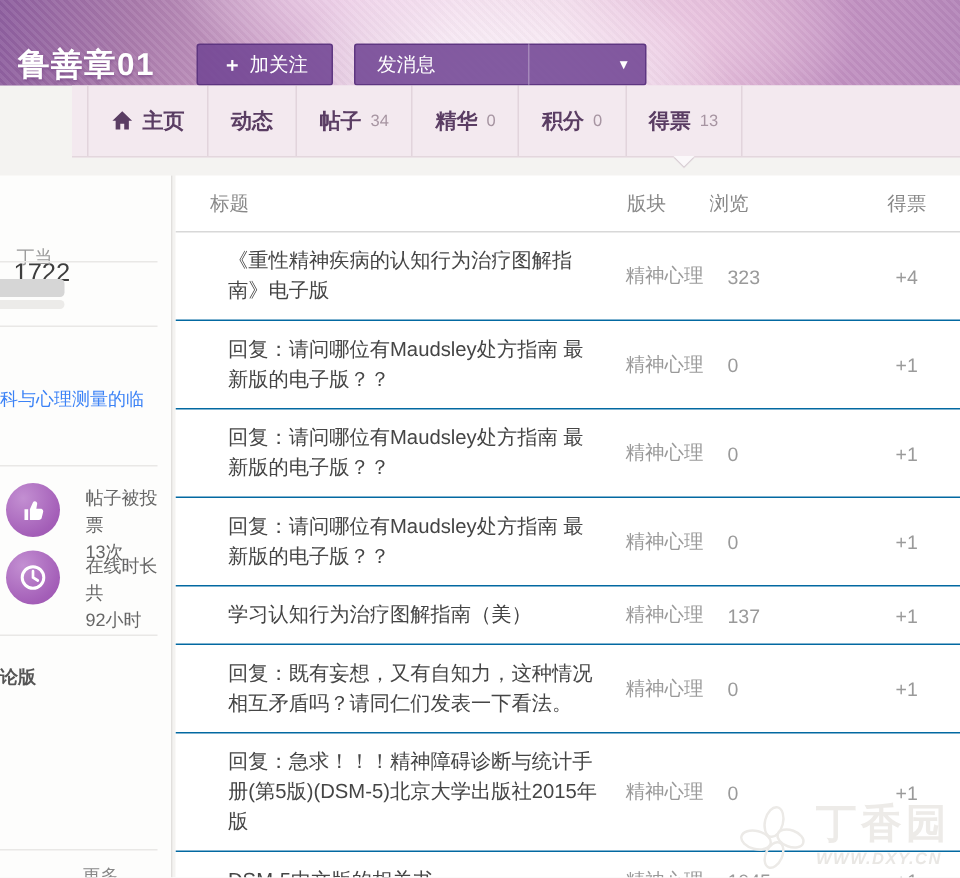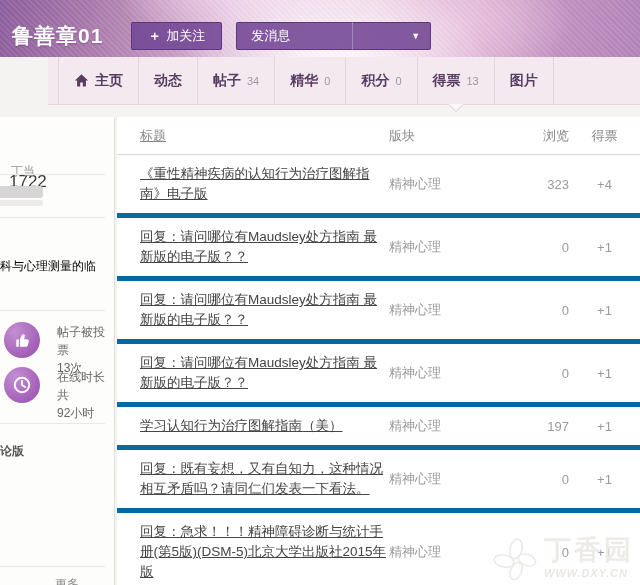--- a/index.html
+++ b/index.html
@@ -12,21 +12,21 @@
     background:
       radial-gradient(ellipse 260px 150px at 52% 115%, rgba(255,252,255,.95), rgba(255,252,255,0) 60%),
       radial-gradient(ellipse 200px 120px at 38% -30%, rgba(250,225,245,.85), rgba(250,225,245,0) 65%),
       radial-gradient(ellipse 180px 90px at 70% 40%, rgba(240,205,230,.7), rgba(240,205,230,0) 70%),
       linear-gradient(97deg,#8d5e9e 0%,#a97aab 14%,#cda2c8 30%,#ecd3e5 47%,#f0d9e9 58%,#dcb2d2 74%,#c08fc0 88%,#b385b8 100%);
   }
   .hero::after {
     content:""; position:absolute; inset:0;
     background:repeating-linear-gradient(45deg, rgba(255,255,255,.07) 0 2px, rgba(0,0,0,.015) 2px 4px);
   }
-  .hero-inner { position:relative; z-index:2; display:flex; align-items:flex-start; height:100%; padding:0 12px;margin-top:22px; }
+  .hero-inner { position:relative; z-index:2; display:flex; align-items:flex-end; height:100%; padding:0 12px; }
   .username { color:#fff; font-size:21px; font-weight:bold; letter-spacing:1px; text-shadow:0 1px 2px rgba(90,40,110,.45); }
   .hero-buttons { display:flex; margin-left:28px; gap:14px; }
   .btn { height:28px; display:flex; align-items:center; background:rgba(114,69,148,.88); border:1px solid rgba(90,50,125,.9); border-radius:2px; color:#fff; font-size:13px; cursor:pointer; }
   .btn-follow { padding:0 16px; gap:5px; }
   .btn-follow .plus { font-size:13px; font-weight:bold; }
   .btn-msg { padding:0;gap:48px; }
   .btn-msg .msg-label { padding:0 14px; }
   .btn-msg .split { width:1px; height:28px; background:rgba(255,255,255,.28); }
   .btn-msg .caret { padding:0 10px; font-size:9px; }
 
@@ -46,34 +46,34 @@
   .content { position:relative; height:480px; padding-top:12px; display:flex; }
   .sidebar { position:relative; width:115px; height:468px; background:#fdfdfc; border-right:1px solid #e1dfdd; overflow:hidden; flex:0 0 115px; }
   .main { position:relative; margin-left:2px; flex:1; background:#fff; height:468px; overflow:hidden; }
 
   
   .sb-div { position:absolute; left:0; width:105px; height:1px; background:#e9e8e6; }
   .sb-num { position:absolute; left:9px; top:12px; font-size:17px; font-weight:normal; color:#3d3d3d;margin-top:43px; }
   .sb-num-label { position:absolute; left:11px; top:46px; font-size:12px; color:#999; }
   .bar1 { position:absolute; left:0; top:69px; width:43px; height:12px; background:#d6d6d6; border-radius:0 3px 3px 0; }
   .bar2 { position:absolute; left:0; top:83px; width:43px; height:6px; background:#eceb e9; background:#ecebe9; border-radius:0 3px 3px 0; }
-  .sb-sig { position:absolute; left:0; top:141px; width:110px; font-size:12px; color:#000000; }
+  .sb-sig { position:absolute; left:0; top:141px; width:110px; font-size:12px; color:#3b82f6; }
   .stat { position:absolute; left:4px; display:flex; gap:17px; align-items:flex-start; }
   .stat-icon { width:36px; height:36px; border-radius:50%; background:radial-gradient(circle at 32% 28%, #c38fd2, #a45fb8 70%, #9b53b0); display:flex; align-items:center; justify-content:center; flex:0 0 36px; }
   .stat-text { font-size:12px; color:#666; line-height:18px; padding-top:1px; }
   .sb-forum { position:absolute; left:0; top:326px; font-size:12px; font-weight:bold; color:#555; }
   .sb-more { position:absolute; left:55px; top:459px; font-size:12px; color:#888; cursor:pointer; }
 
   
   .thead { display:flex; align-items:center; height:38px; border-bottom:1px solid #d8d8d8; color:#888; font-size:13px; }
-  .row { display:flex; align-items:center; border-bottom:5px solid #0369a1; padding:9px 0; }
-  .c-title { flex:0 0 272px; padding-left:23px; font-size:13.5px; color:#454545; line-height:20px; cursor:pointer;text-decoration:underline; }
+  .row { display:flex; align-items:center; border-bottom:1px solid #0369a1; padding:9px 12px; }
+  .c-title { flex:0 0 272px; padding-left:23px; font-size:13.5px; color:#454545; line-height:20px; cursor:pointer; }
   .thead .c-title { font-size:13px; color:#888; cursor:default; }
-  .c-board { flex:0 0 84px; text-align:left; font-size:13px; color:#9a9a9a; cursor:pointer; }
-  .c-views { flex:0 0 96px; text-align:right; font-size:13px; color:#9a9a9a; }
+  .c-board { flex:0 0 84px; text-align:center; font-size:13px; color:#9a9a9a; cursor:pointer; }
+  .c-views { flex:0 0 96px; text-align:left; font-size:13px; color:#9a9a9a; }
   .c-votes { flex:1; text-align:center; font-size:13px; color:#9a9a9a; }
   .thead .c-board,.thead .c-views,.thead .c-votes { color:#888; cursor:default; }
 
   
   .wm { position:absolute; right:6px; bottom:4px; display:flex; align-items:flex-start; gap:4px; pointer-events:none; }
   .wm-text { text-align:left; }
   .wm-name { font-size:27px; font-weight:bold; color:#edebe8; letter-spacing:3px; line-height:26px; }
   .wm-url { font-size:11px; font-style:italic; font-weight:bold; color:#e9e7e4; letter-spacing:1px; }
 </style>
 </head>
@@ -116,23 +116,20 @@
   </div>
   <div class="tab">
     <span>积分</span>
     <span class="cnt">0</span>
   </div>
   <div class="tab active">
     <span>得票</span>
     <span class="cnt">13</span>
     <span class="notch"></span>
   </div>
-  <div class="tab">
-    <span>图片</span>
-  </div>
 </nav>
 
 <div class="content">
 
   <aside class="sidebar">
     <div class="sb-num">1722</div>
     <div class="sb-num-label">丁当</div>
     <div class="sb-div" style="top:57px"></div>
     <div class="bar1"></div>
     <div class="bar2"></div>
@@ -200,21 +197,21 @@
     </div>
     <div class="row">
       <span class="c-title">回复：请问哪位有Maudsley处方指南 最新版的电子版？？</span>
       <span class="c-board">精神心理</span>
       <span class="c-views">0</span>
       <span class="c-votes">+1</span>
     </div>
     <div class="row">
       <span class="c-title">学习认知行为治疗图解指南（美）</span>
       <span class="c-board">精神心理</span>
-      <span class="c-views">197</span>
+      <span class="c-views">137</span>
       <span class="c-votes">+1</span>
     </div>
     <div class="row">
       <span class="c-title">回复：既有妄想，又有自知力，这种情况相互矛盾吗？请同仁们发表一下看法。</span>
       <span class="c-board">精神心理</span>
       <span class="c-views">0</span>
       <span class="c-votes">+1</span>
     </div>
     <div class="row">
       <span class="c-title">回复：急求！！！精神障碍诊断与统计手册(第5版)(DSM-5)北京大学出版社2015年版</span>

